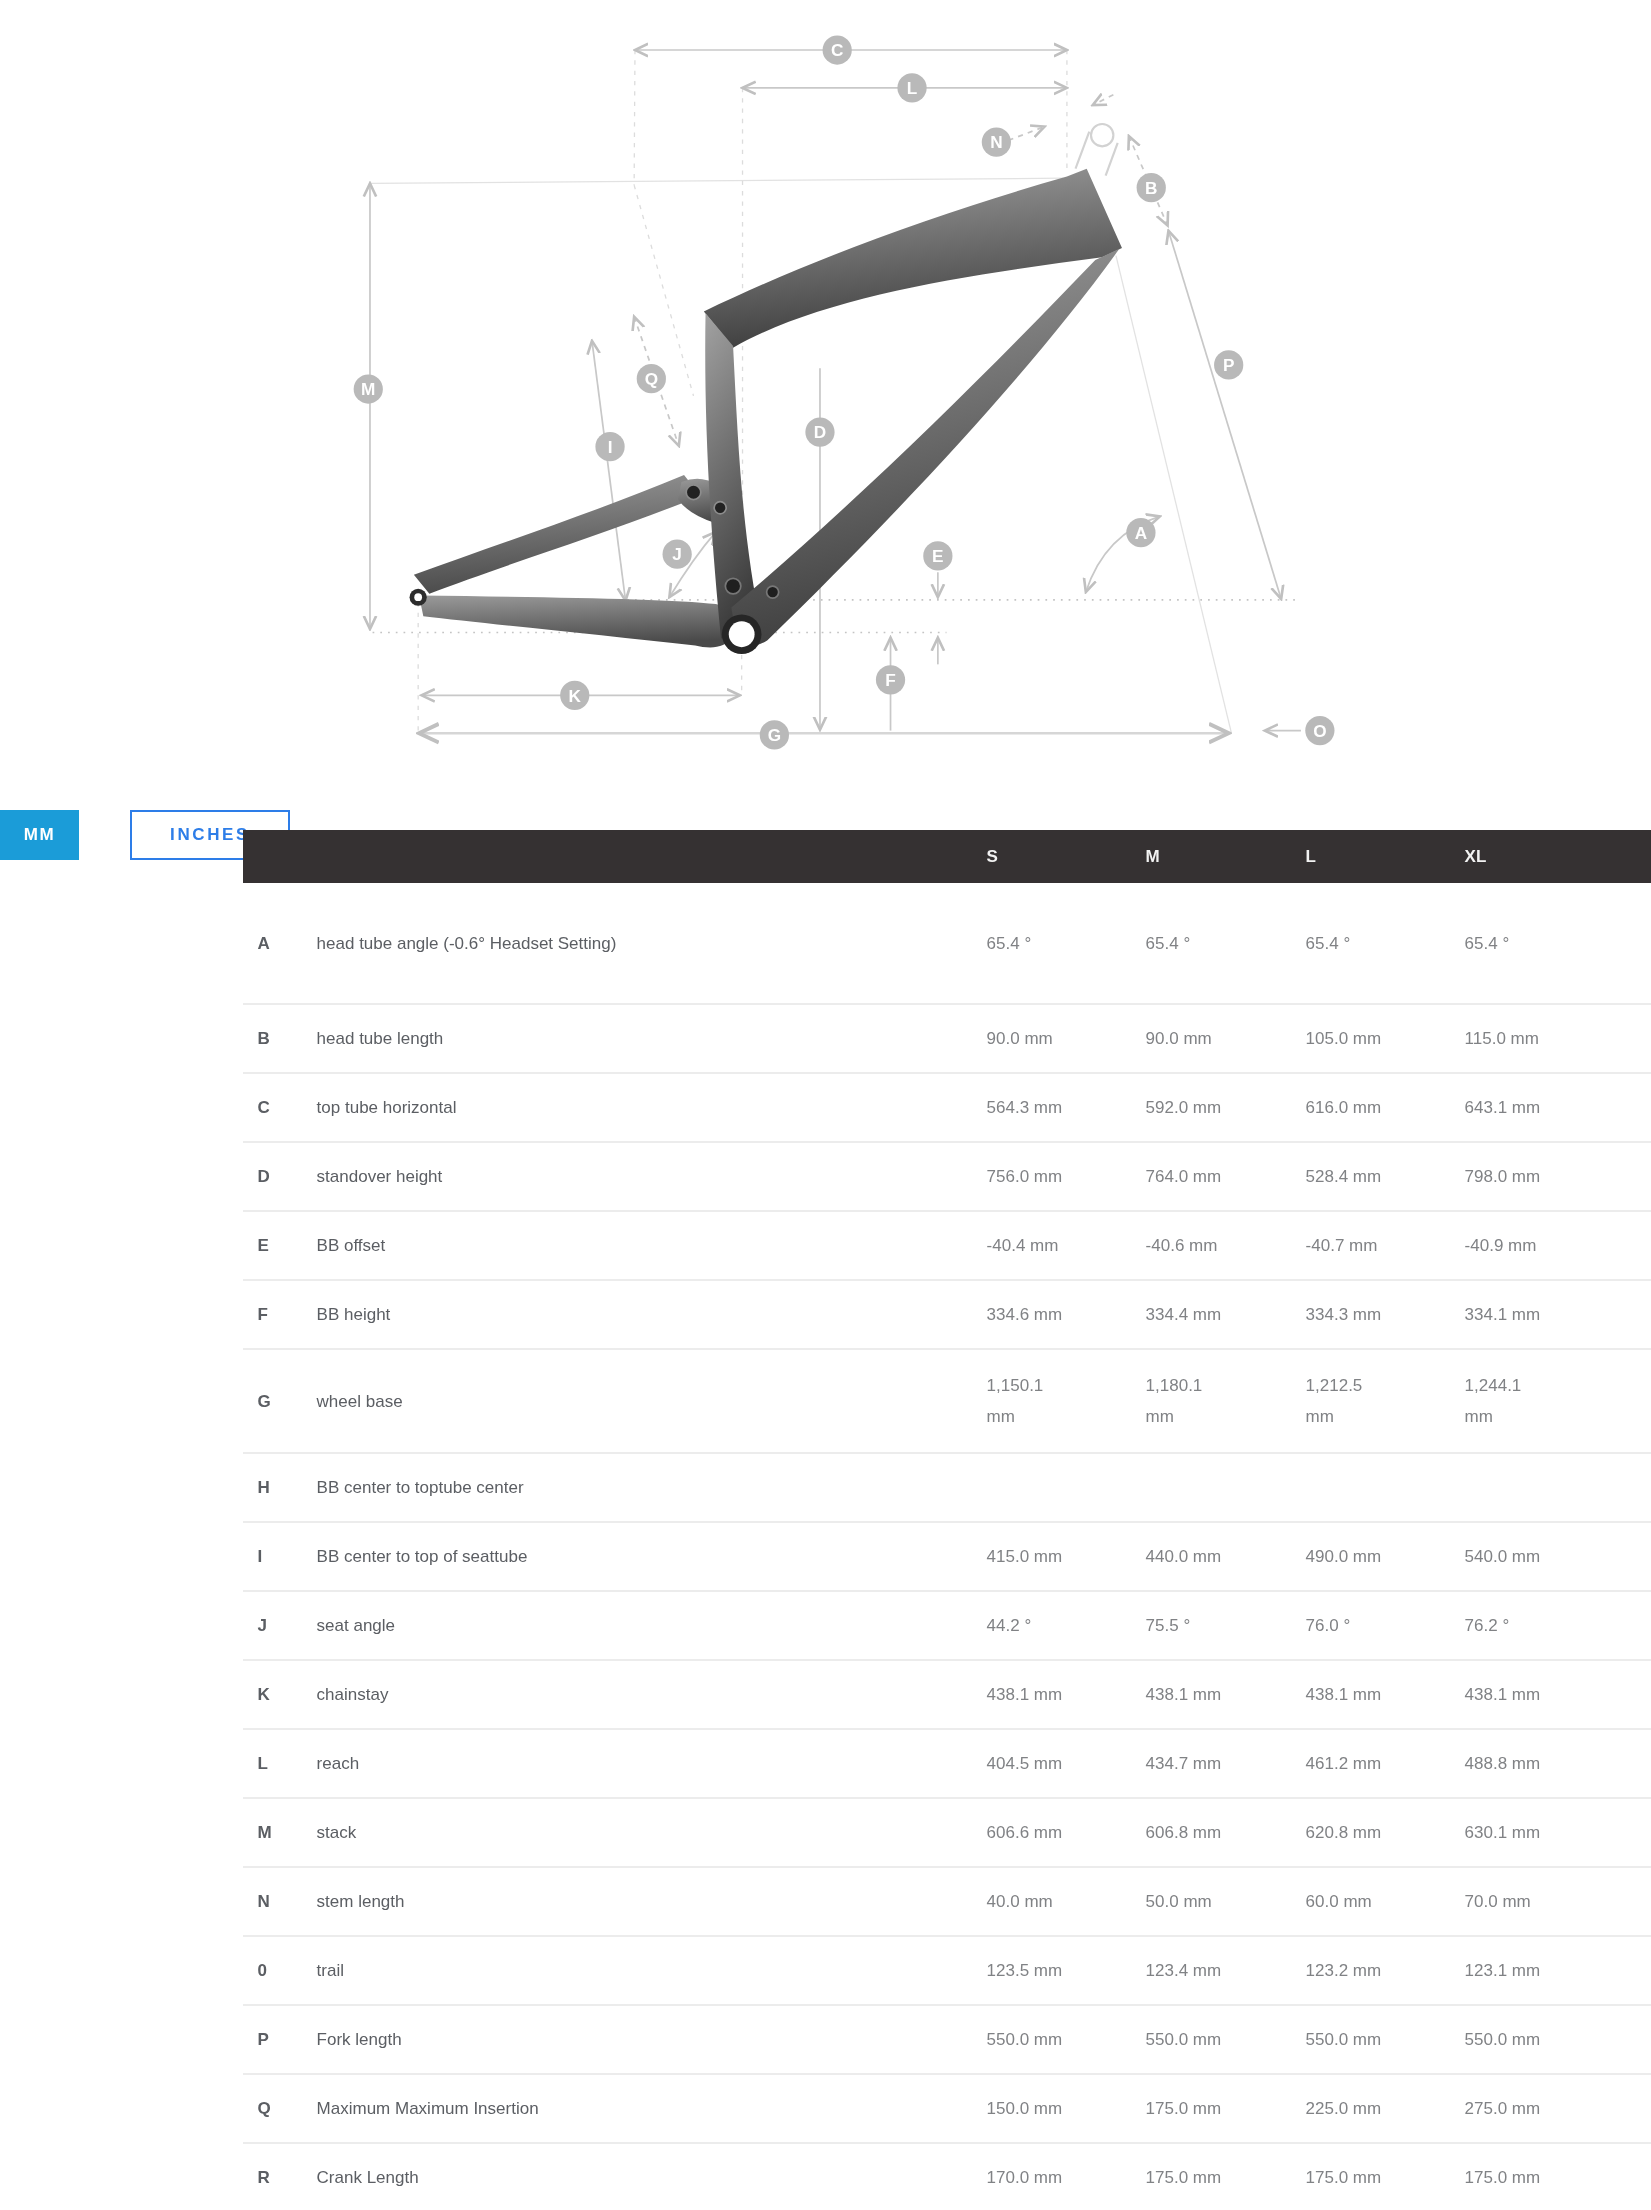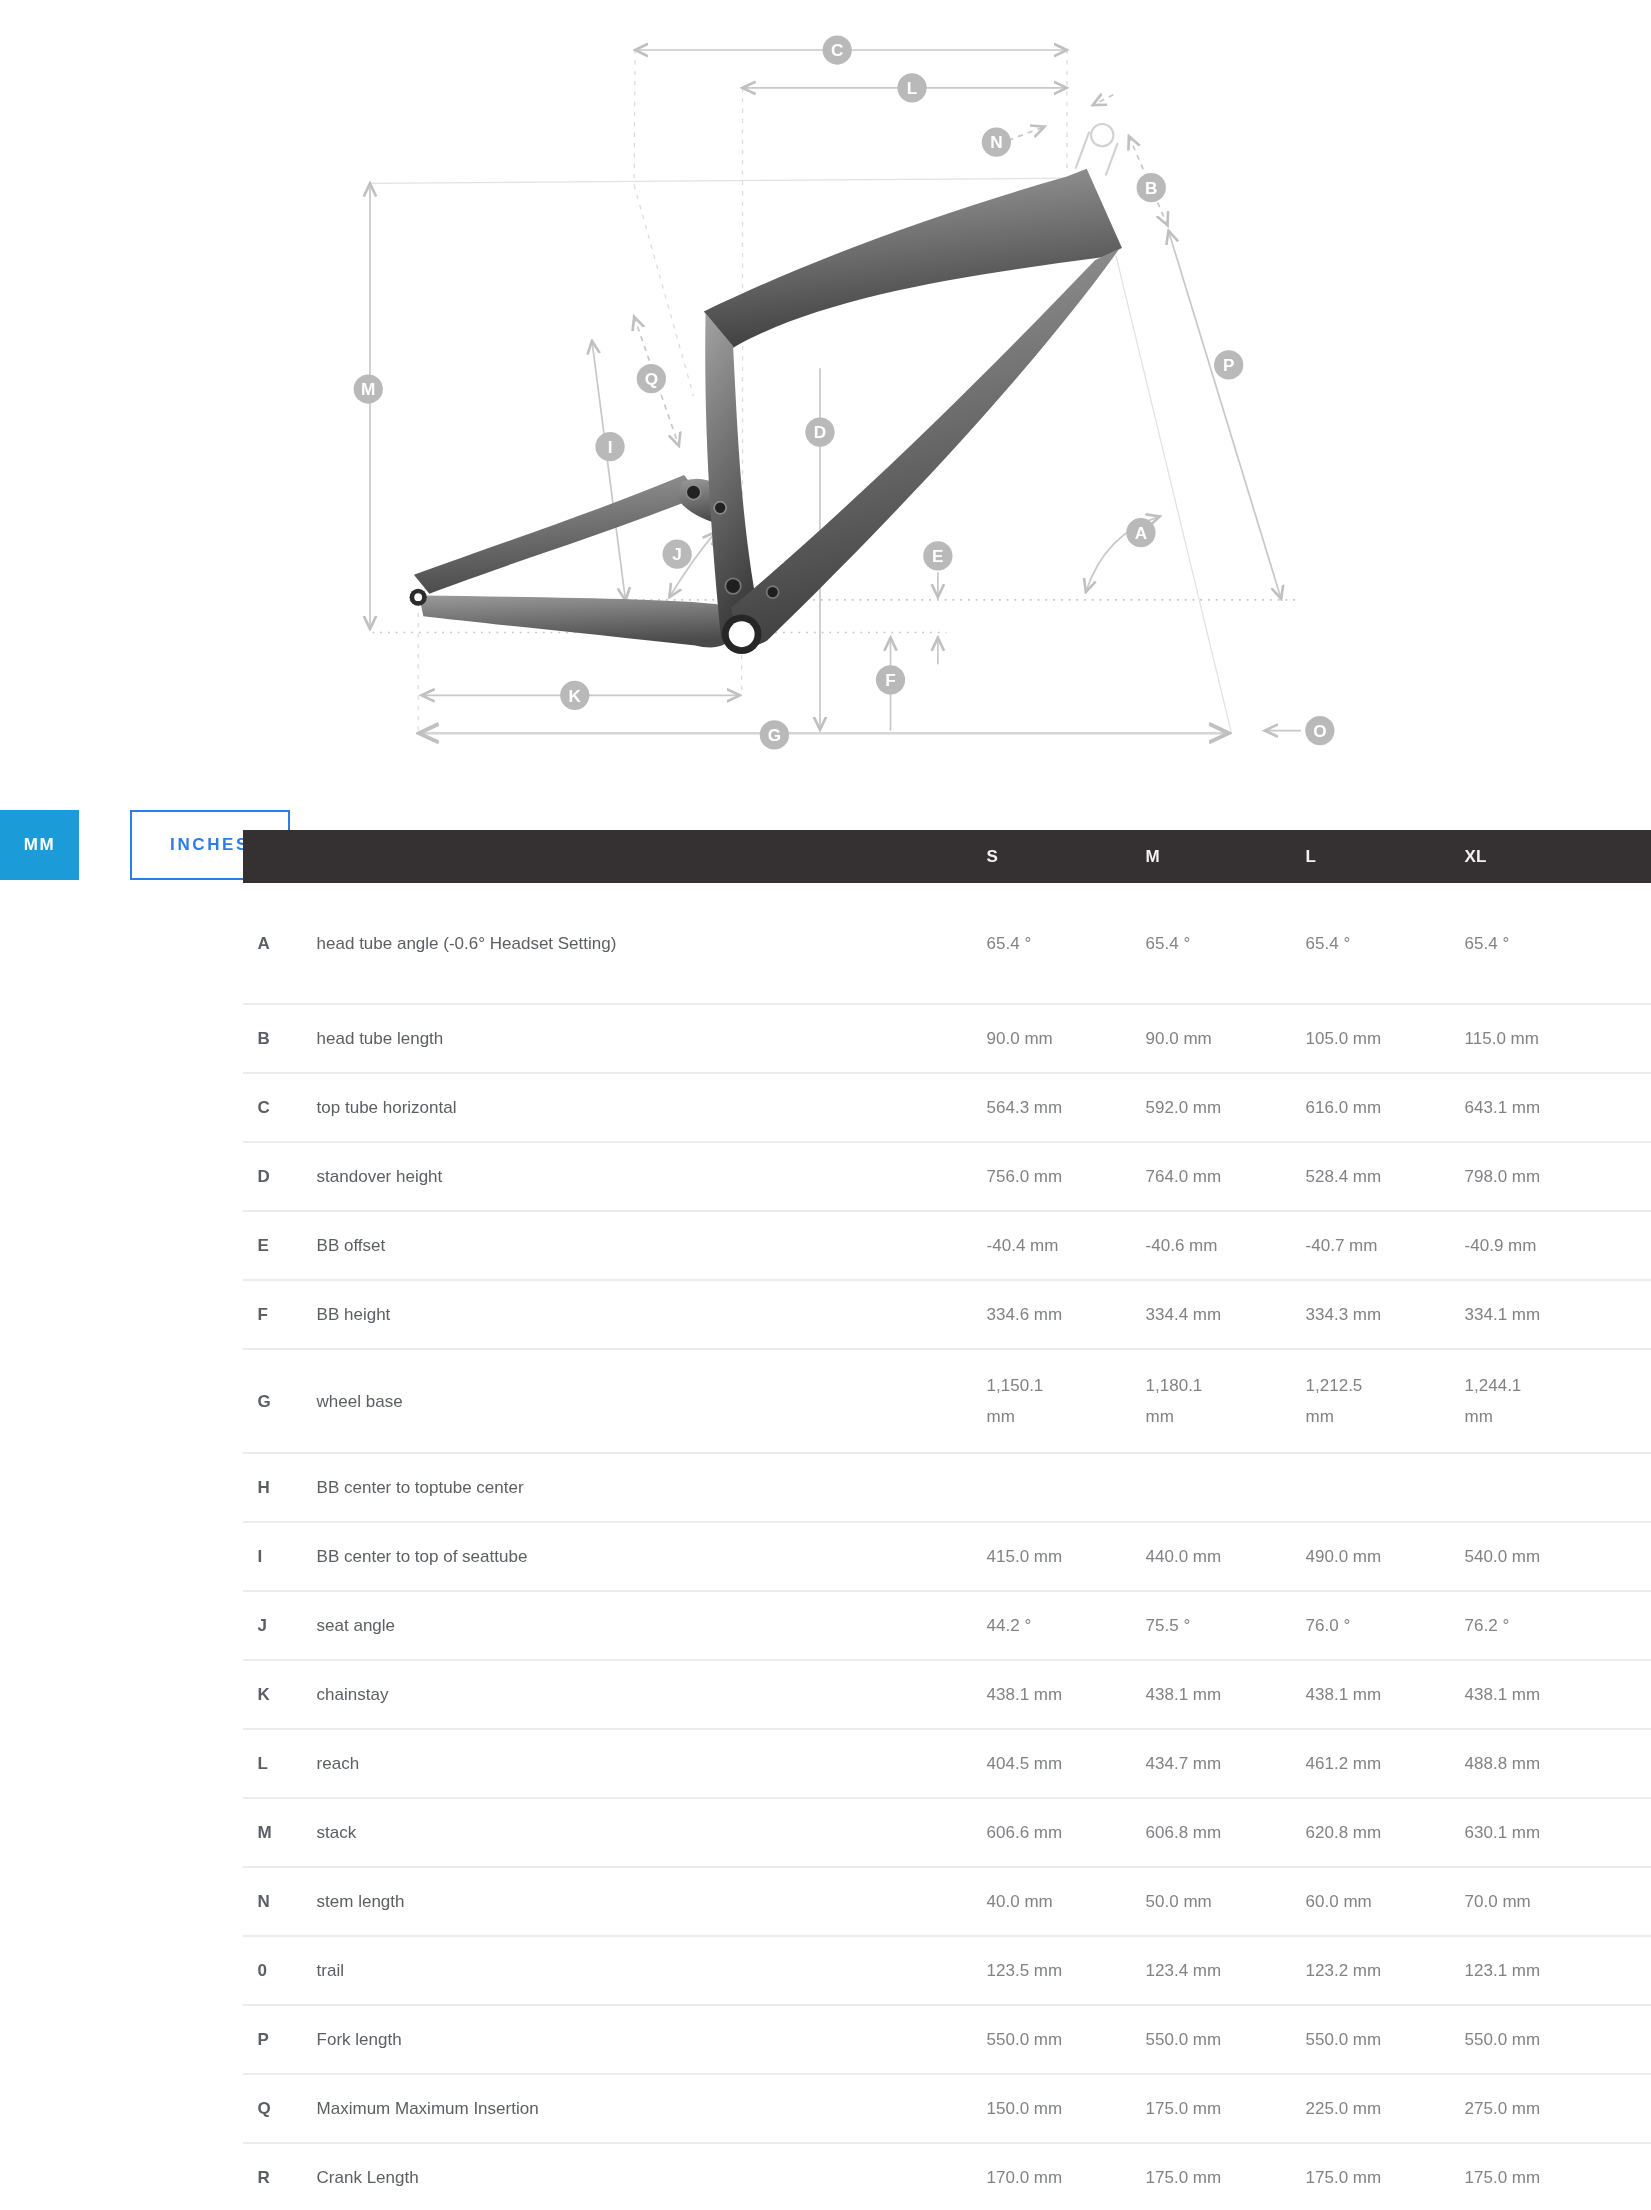--- a/index.html
+++ b/index.html
@@ -10,21 +10,21 @@
   .dim{stroke:#c8c8c8;stroke-width:2;fill:none;}
   .dim-thick{stroke:#d6d6d6;stroke-width:3;fill:none;}
   .dotted{stroke:#c4c4c4;stroke-width:2;fill:none;stroke-dasharray:2 7;}
   .dashed{stroke:#c8c8c8;stroke-width:2;fill:none;stroke-dasharray:6 6;}
   .faint{stroke:#e2e2e2;stroke-width:1.5;fill:none;}
   .faintdash{stroke:#dcdcdc;stroke-width:1.5;fill:none;stroke-dasharray:5 7;}
   .ghost{stroke:#d2d2d2;stroke-width:2.5;fill:none;}
   .lblc{fill:#b9b9b9;}
   .lblt{fill:#ffffff;font-weight:bold;font-size:20px;font-family:"Liberation Sans",sans-serif;}
   
-  .btn{position:absolute;top:810px;height:70px;display:flex;align-items:center;justify-content:center;
+  .btn{position:absolute;top:810px;height:50px;display:flex;align-items:center;justify-content:center;
        font-weight:bold;font-size:17px;cursor:pointer;box-sizing:border-box;}
   .btn-mm{left:0;width:79px;background:#1b9cd8;color:#fff;letter-spacing:1.7px;}
   .btn-in{left:82px;width:160px;background:#fff;border:2.6px solid #2d7de8;color:#2d7de8;letter-spacing:2.6px;margin-left:48px;}
   
   .geo-table{position:absolute;left:243px;top:830px;width:1408px;}
   .thead{display:grid;grid-template-columns:59px 670px 159px 160px 159px 1fr;
          background:#353132;height:53px;align-items:center;padding-left:14.6px;box-sizing:border-box;}
   .th{color:#f2f2f2;font-weight:bold;font-size:17px;}
   .row{display:grid;grid-template-columns:59px 670px 159px 160px 159px 1fr;
        align-items:center;min-height:69px;padding:8.6px 0 8.6px 14.6px;box-sizing:border-box;

